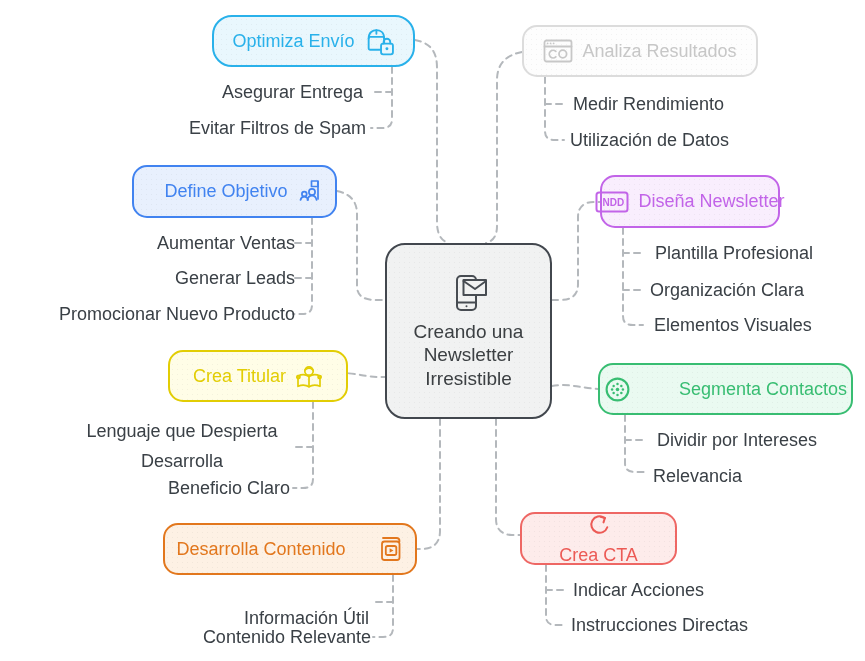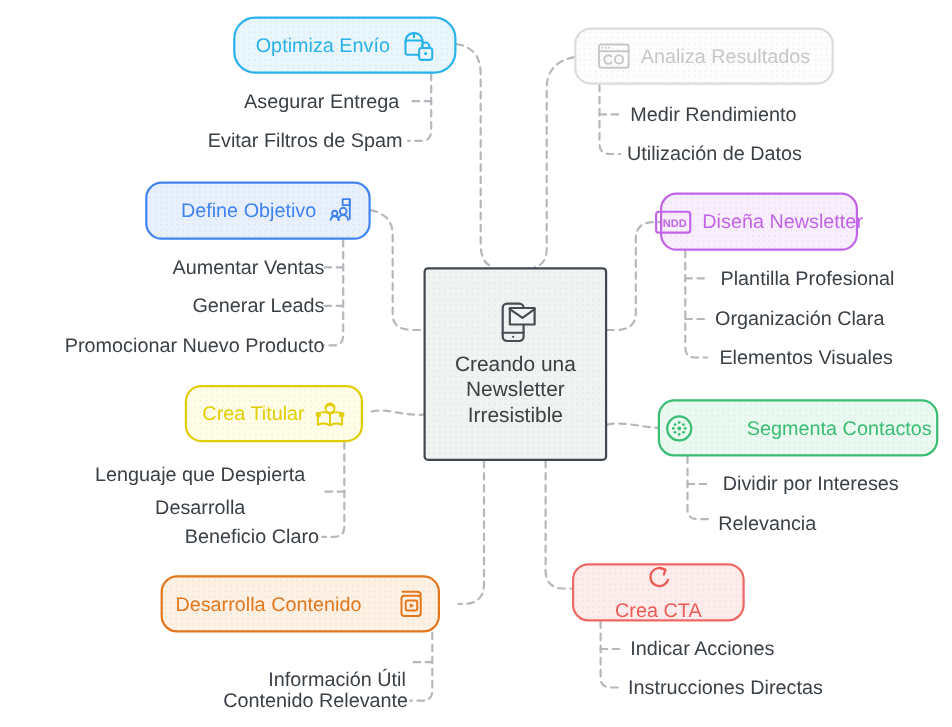--- a/index.html
+++ b/index.html
@@ -14,26 +14,26 @@
     font-size:18px;font-weight:500;white-space:nowrap;
     background-color:#fff;
     background-image:radial-gradient(rgba(0,0,0,0.045) 0.9px,transparent 1px);
     background-size:5px 5px;
   }
   .node .icon{display:flex;align-items:center;}
   #node-optimiza{left:212px;top:15px;width:203px;height:52px;border-radius:20px;}
   #node-analiza{left:522px;top:25px;width:236px;height:52px;}
   #node-define{left:132px;top:165px;width:205px;height:53px;}
   #node-disena{left:600px;top:175px;width:180px;height:53px;}
-  #node-titular{left:168px;top:350px;width:162px;height:52px;}
+  #node-titular{left:168px;top:350px;width:180px;height:52px;}
   #node-segmenta{left:598px;top:363px;width:255px;height:52px;}
-  #node-desarrolla{left:146px;top:523px;width:254px;height:52px;gap:32px;}
+  #node-desarrolla{left:163px;top:523px;width:254px;height:52px;gap:32px;}
   #node-cta{left:520px;top:512px;width:157px;height:53px;flex-direction:column;}
   #node-center{
-    left:385px;top:243px;width:167px;height:176px;border-radius:4px;
+    left:385px;top:243px;width:167px;height:176px;border-radius:20px;
     flex-direction:column;gap:6px;border-width:2.5px;
   }
   #node-center .center-label{
     width:125px;text-align:center;white-space:normal;line-height:1.22;
     font-size:19px;font-weight:500;
   }
   .child{
     position:absolute;font-size:18px;color:#3a4046;white-space:nowrap;
     transform:translateY(-50%);line-height:1.25;
   }

